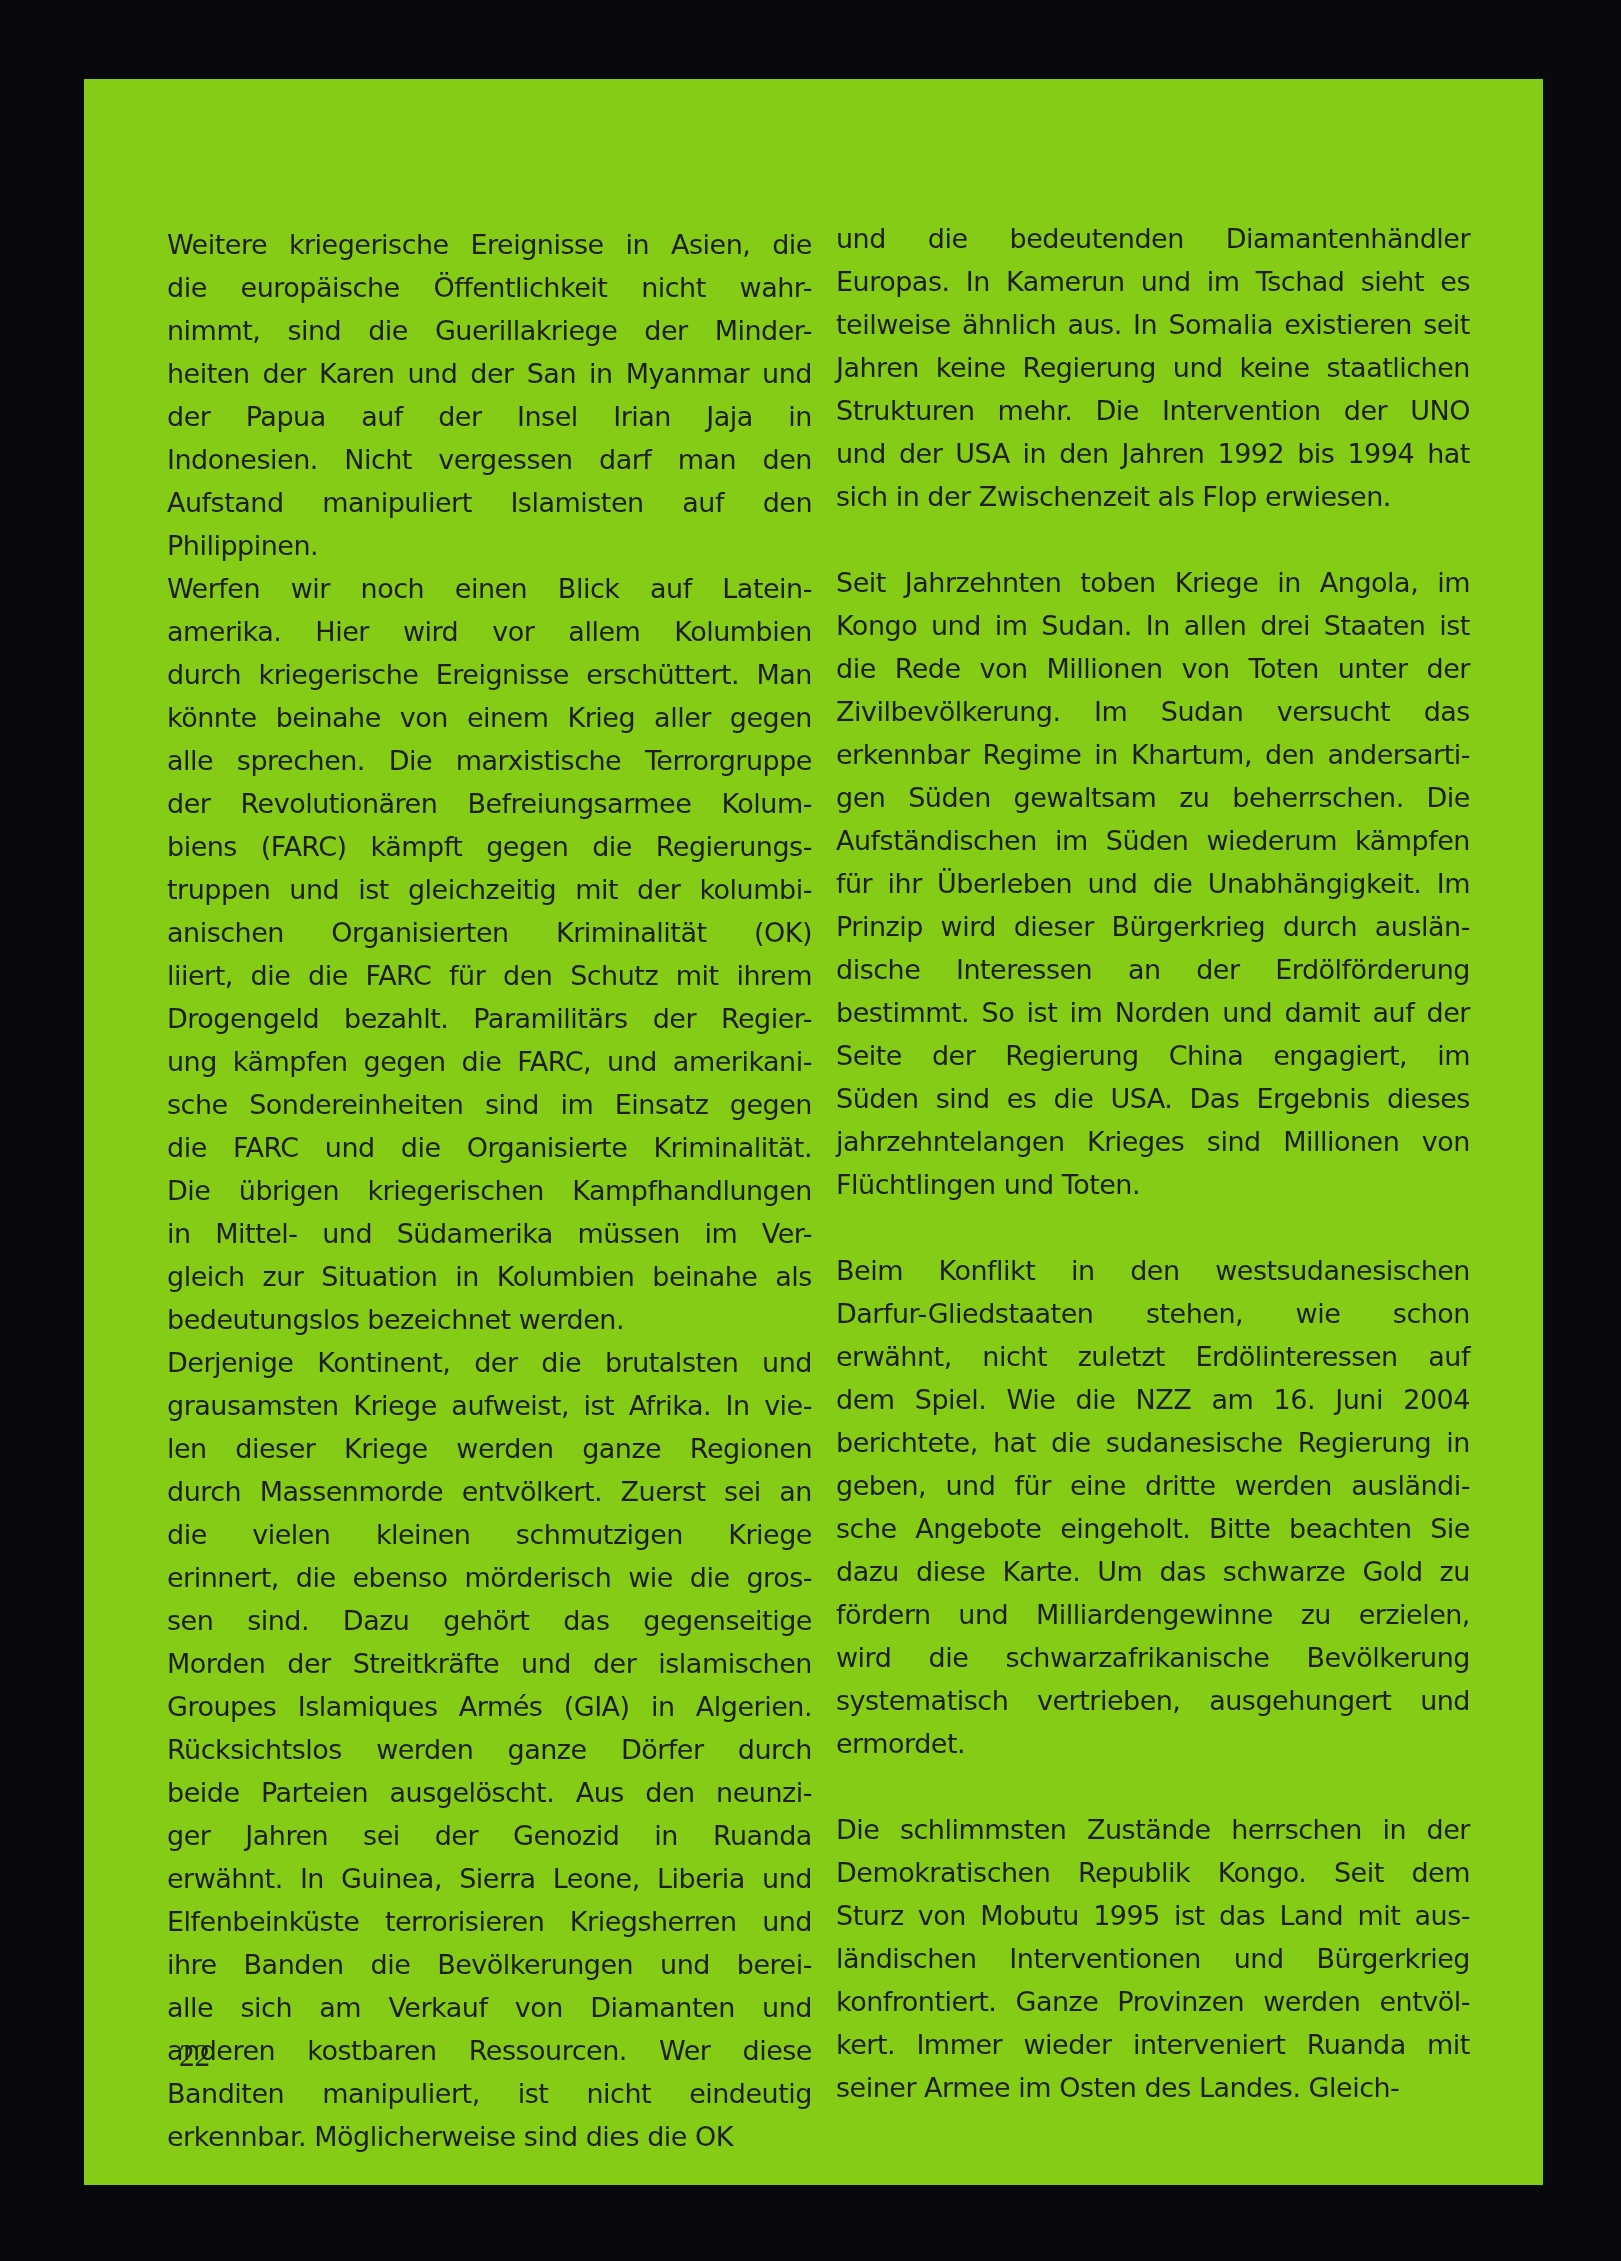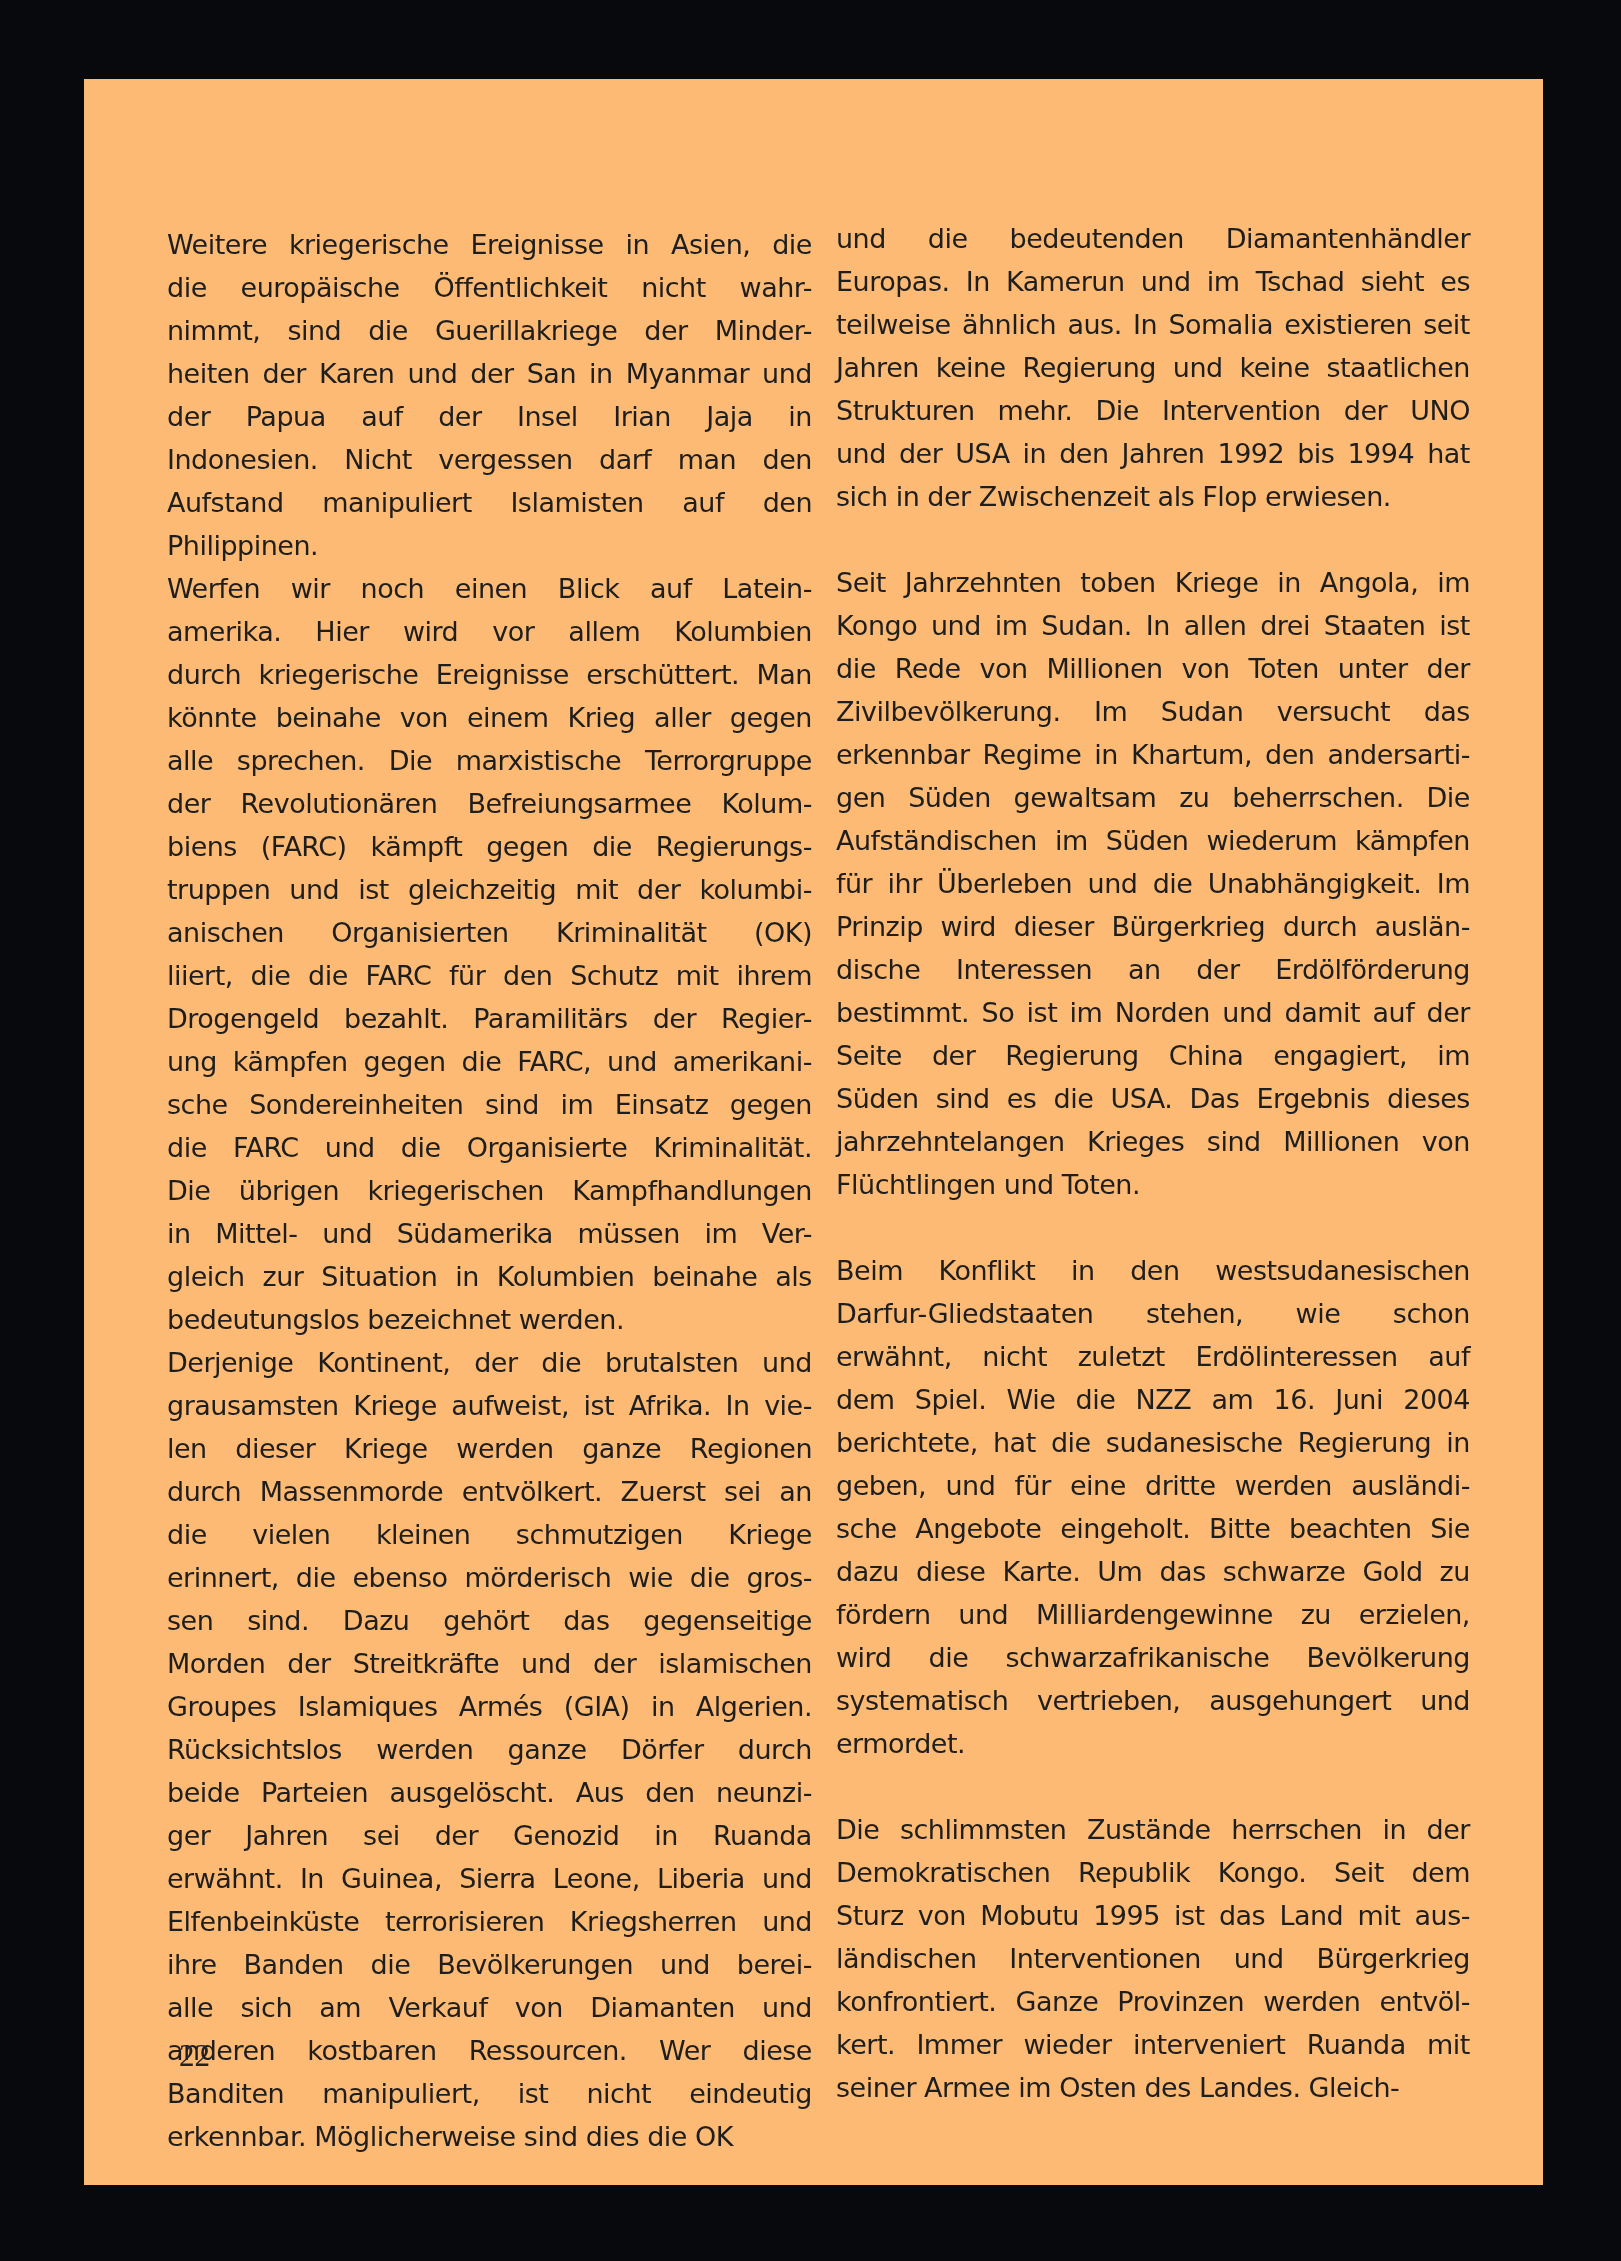--- a/index.html
+++ b/index.html
@@ -12,21 +12,21 @@
       height: 2261px;
       position: relative;
       overflow: hidden;
     }
     .page {
       position: absolute;
       left: 84px;
       top: 79px;
       width: 1459px;
       height: 2106px;
-      background: #fdba74;
+      background: #84cc16;
     }
     .col {
       position: absolute;
       top: 144px;
       font-family: "DejaVu Sans", sans-serif;
       font-size: 27px;
       color: #1e1e1e;
       letter-spacing: -0.5px;
     }
     .col-left { left: 83px; width: 645px; }

